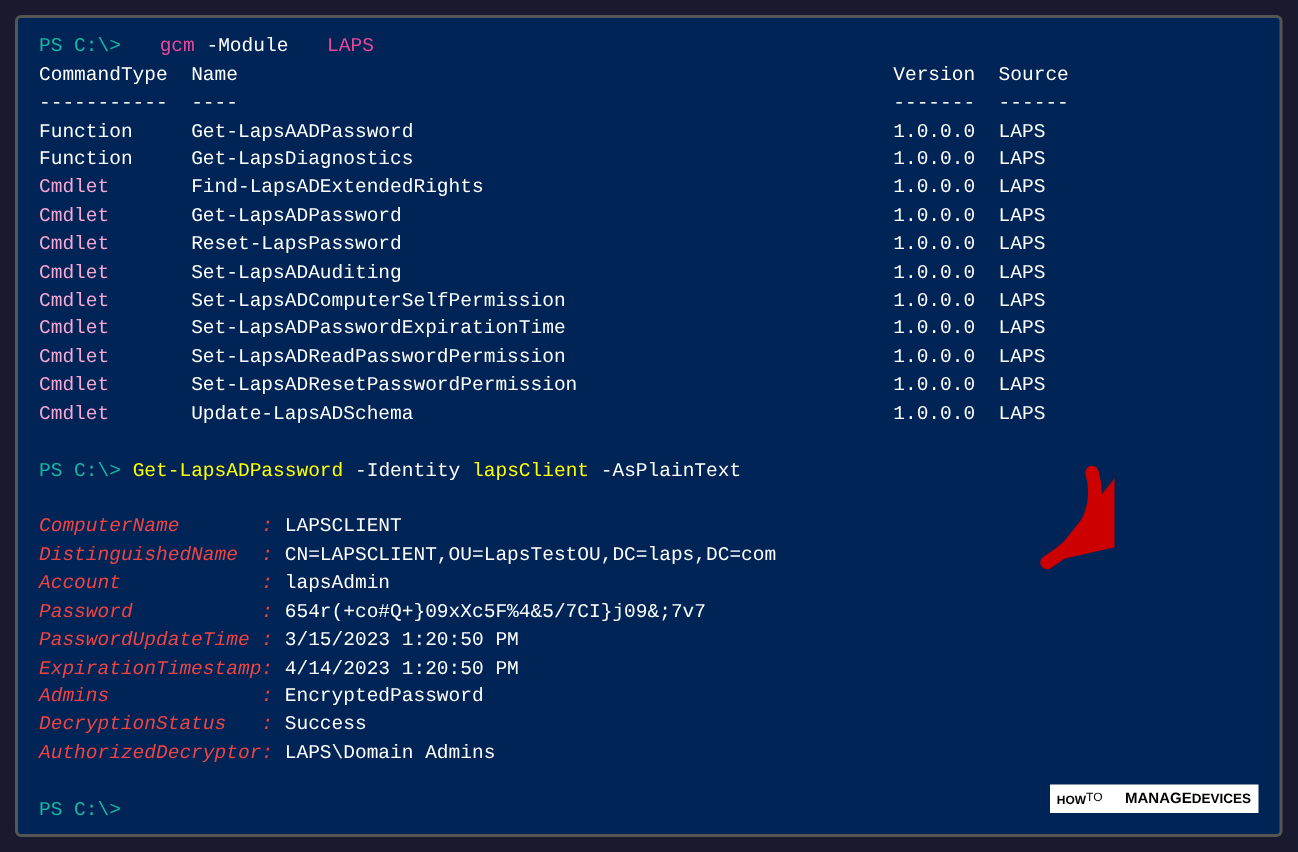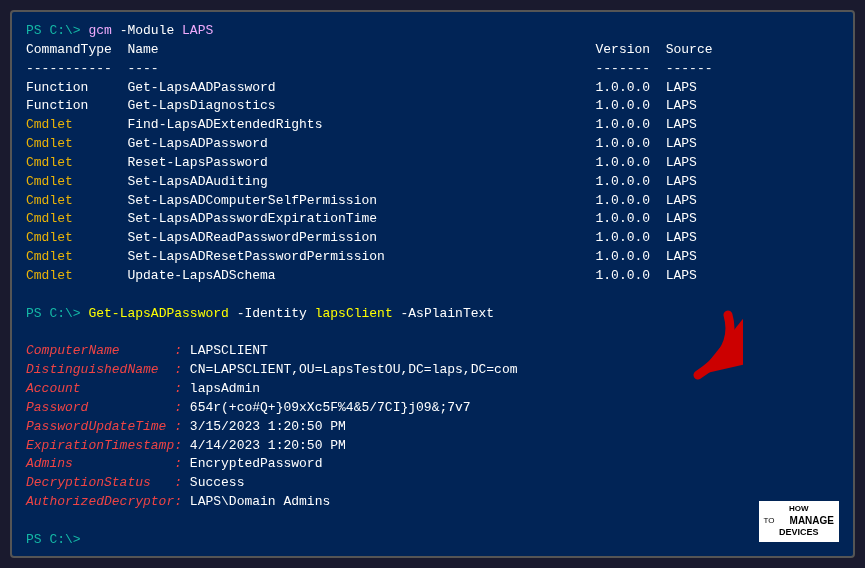--- a/index.html
+++ b/index.html
@@ -23,24 +23,24 @@
       position: relative;
       color: #ffffff;
       font-size: 13px;
       line-height: 1.45;
     }
     .line {
       white-space: pre;
       display: block;
     }
     .prompt { color: #14b8a6; }
-    .cmd-keyword { color: #f0abfc; }
+    .cmd-keyword { color: #ec4899; margin-left: 18px; }
     .header-row { color: #ffffff; }
     .type-function { color: #ffffff; }
-    .type-cmdlet { color: #eab308; }
+    .type-cmdlet { color: #f9a8d4; }
     .name-col { color: #ffffff; }
     .version-col { color: #ffffff; }
     .source-col { color: #ffffff; }
     .blank { color: #ffffff; }
     
     .output-key { color: #ef4444; font-style: italic; }
     .output-val { color: #ffffff; }
     
     .arrow-container {
       position: absolute;
@@ -57,21 +57,21 @@
       right: 14px;
       background: #ffffff;
       color: #000000;
       font-size: 9px;
       font-family: Arial, sans-serif;
       padding: 3px 5px;
       font-weight: bold;
       line-height: 1.3;
       text-align: center;
     }
-    .wm-inner { display: flex; flex-direction: column; align-items: center; }
+    .wm-inner { display: flex; flex-direction: row; align-items: flex-end; }
     .wm-row { display: flex; align-items: center; gap: 1px; }
   </style>
 </head>
 <body>
 
 <div class="terminal-window">
 
   <span class="line"><span class="prompt">PS C:\&gt; </span><span class="cmd-keyword">gcm</span><span> -Module </span><span class="cmd-keyword">LAPS</span></span>
 
   <span class="line header-row"><span>CommandType  </span><span>Name                              </span><span>                          Version  </span><span>Source</span></span>

